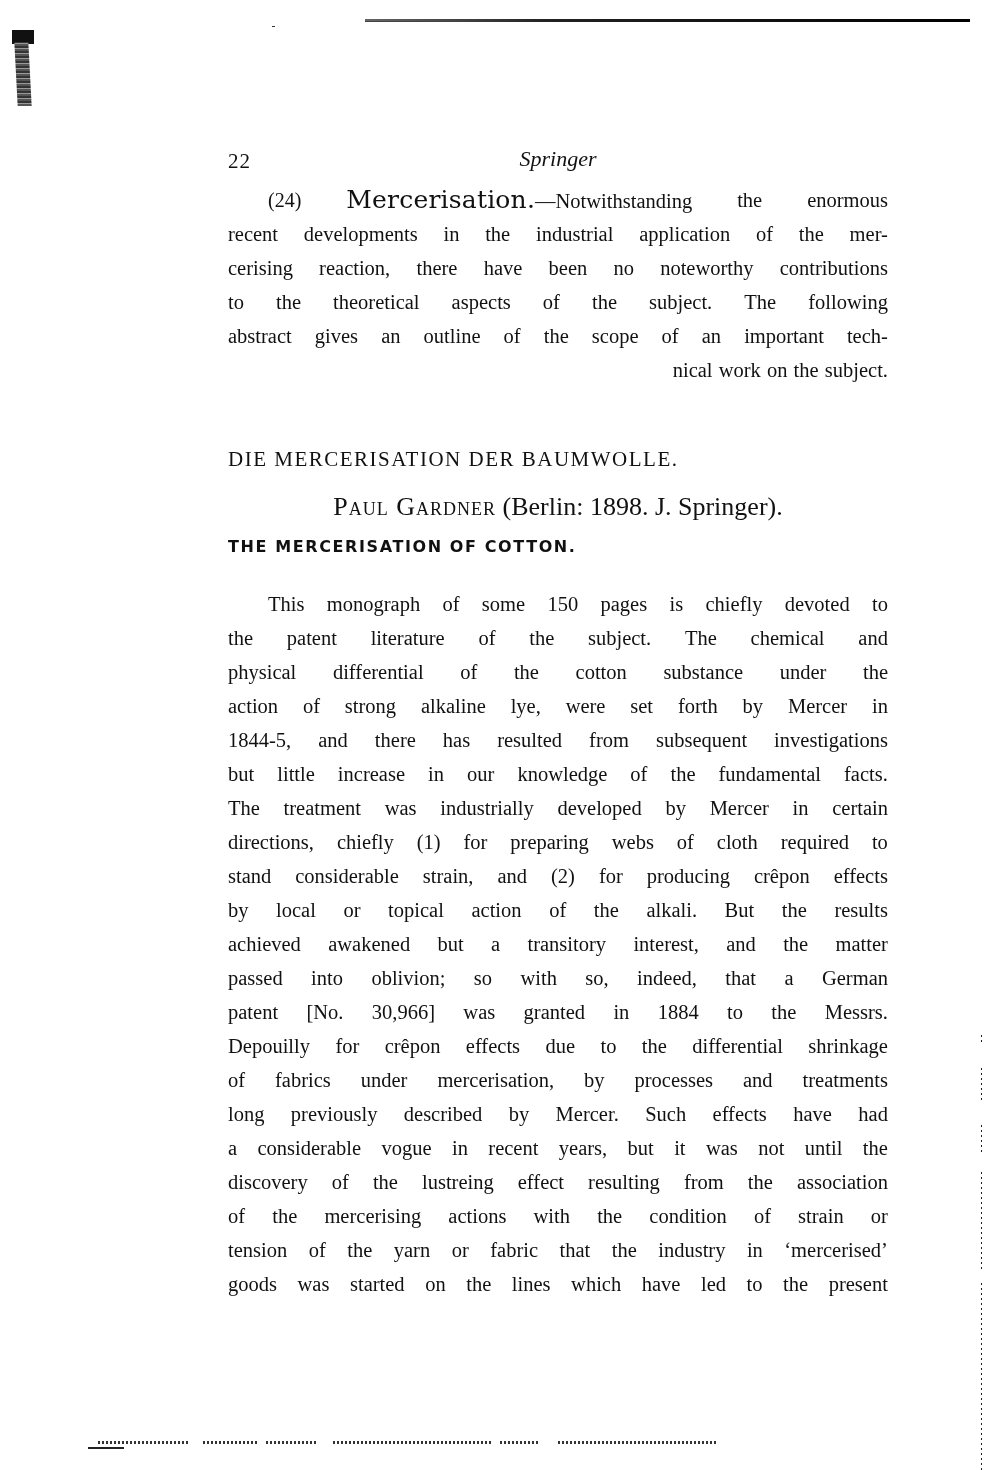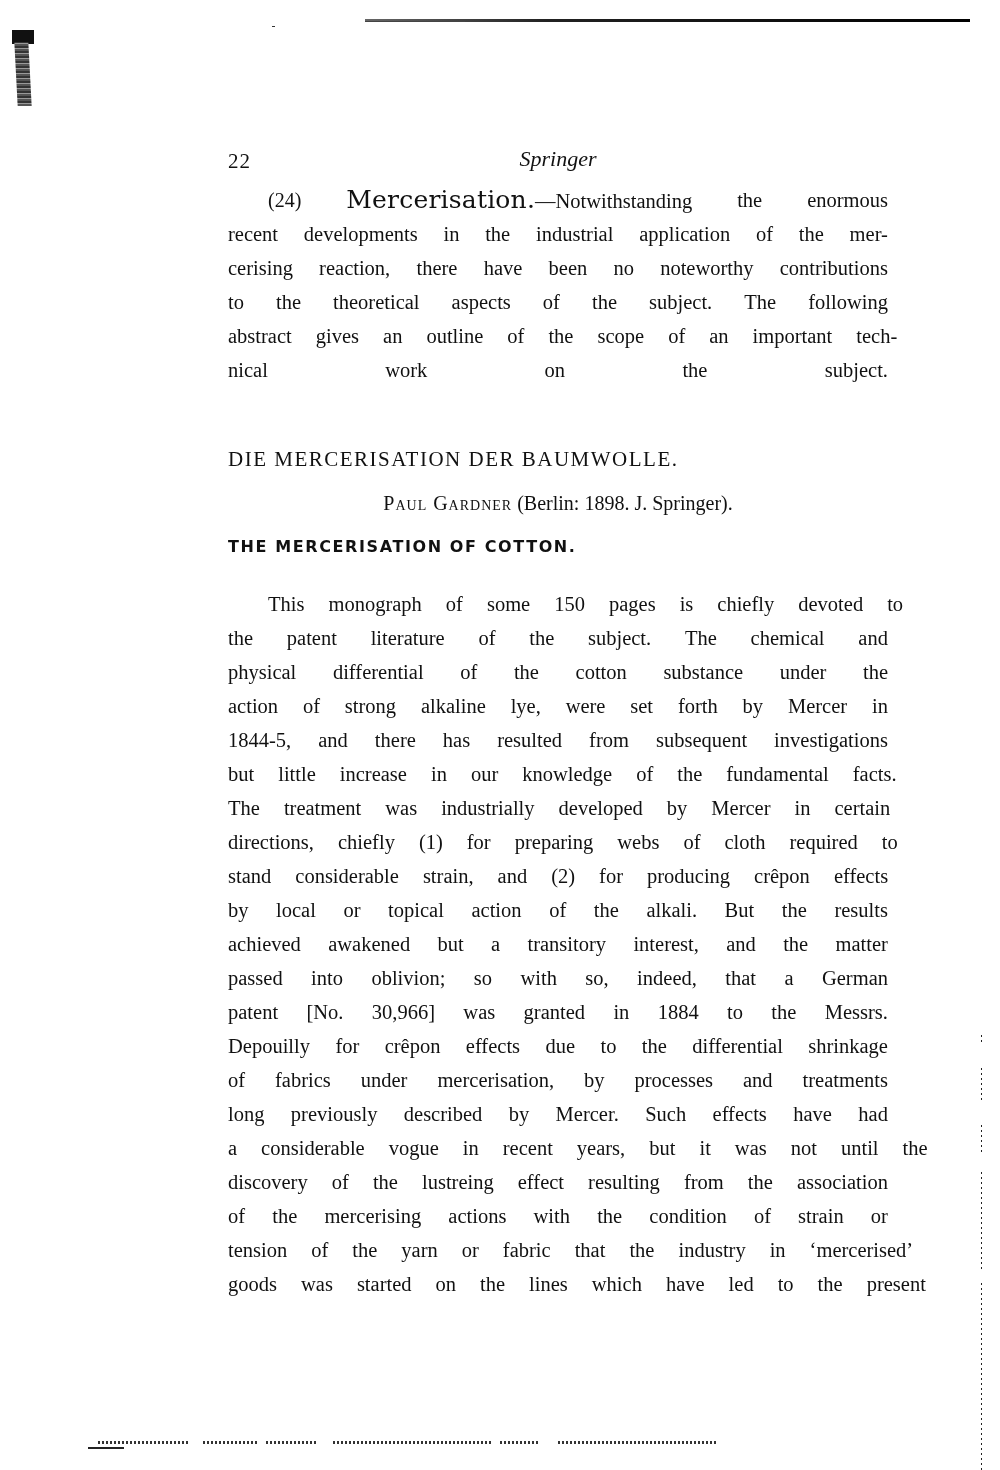--- a/index.html
+++ b/index.html
@@ -12,31 +12,31 @@
   .scan-edge { position: absolute; left: 12px; top: 30px; width: 24px; height: 78px; }
   .scan-edge .cap { position: absolute; left: 0; top: 0; width: 22px; height: 14px; background: #111; }
   .scan-edge .stem { position: absolute; left: 4px; top: 12px; width: 14px; height: 64px;
     background: repeating-linear-gradient(0deg, #555 0 2px, #999 2px 3px, #333 3px 5px); transform: skewX(3deg); }
 
   .running-head { position: absolute; top: 130px; left: 228px; width: 660px; height: 30px; margin-top: 16px; }
   .page-number { position: absolute; left: 0; top: 3px; font-size: 21px; letter-spacing: 1px; }
   .running-title { position: absolute; left: 0; width: 660px; text-align: center; top: 0; font-style: italic; font-size: 22px; }
 
   .para { position: absolute; left: 228px; width: 660px; font-size: 20.5px; }
-  .para .line { height: 34px; line-height: 34px; text-align: justify; text-align-last: justify; white-space: nowrap; display: flex; justify-content: space-between; gap: 24px; }
-  .para .line.last { justify-content: space-between; }
+  .para .line { height: 34px; line-height: 34px; text-align: justify; text-align-last: justify; white-space: nowrap; display: flex; justify-content: space-between; }
+  .para .line.last { justify-content: flex-end; }
   .para .line span.w { display: inline-block; }
   .para .line.indent { padding-left: 40px; }
 
   .intro { top: 183px; }
   .sec-num { font-size: 20px; }
   .sec-title { font-weight: normal; font-size: 25px; font-family: "DejaVu Serif", serif; letter-spacing: 0.2px; }
 
   .book-title { position: absolute; top: 447px; left: 228px; width: 660px; font-size: 21px; letter-spacing: 1.5px; }
-  .book-author { position: absolute; top: 492px; left: 228px; width: 660px; text-align: center; font-size: 20px; }
+  .book-author { position: absolute; top: 492px; left: 228px; width: 660px; text-align: center; font-size: 26px; }
   .book-author .sc { font-variant: small-caps; letter-spacing: 1px; }
   .book-translation { position: absolute; top: 537px; left: 228px; width: 660px; font-size: 16px; font-weight: bold; font-family: "DejaVu Sans", sans-serif; letter-spacing: 1.6px; }
 
   .review { top: 587px; }
 
   .bottom-noise { position: absolute; left: 88px; top: 1437px; width: 640px; height: 14px; }
   .bottom-noise .seg { position: absolute; top: 4px; height: 3px; background: repeating-linear-gradient(90deg, #333 0 2px, transparent 2px 4px); }
   .bottom-noise .under { position: absolute; left: 0; top: 10px; width: 36px; height: 2px; background: #222; }
 
   .right-edge { position: absolute; left: 981px; width: 1px; background: repeating-linear-gradient(180deg, #222 0 2px, transparent 2px 5px); }

